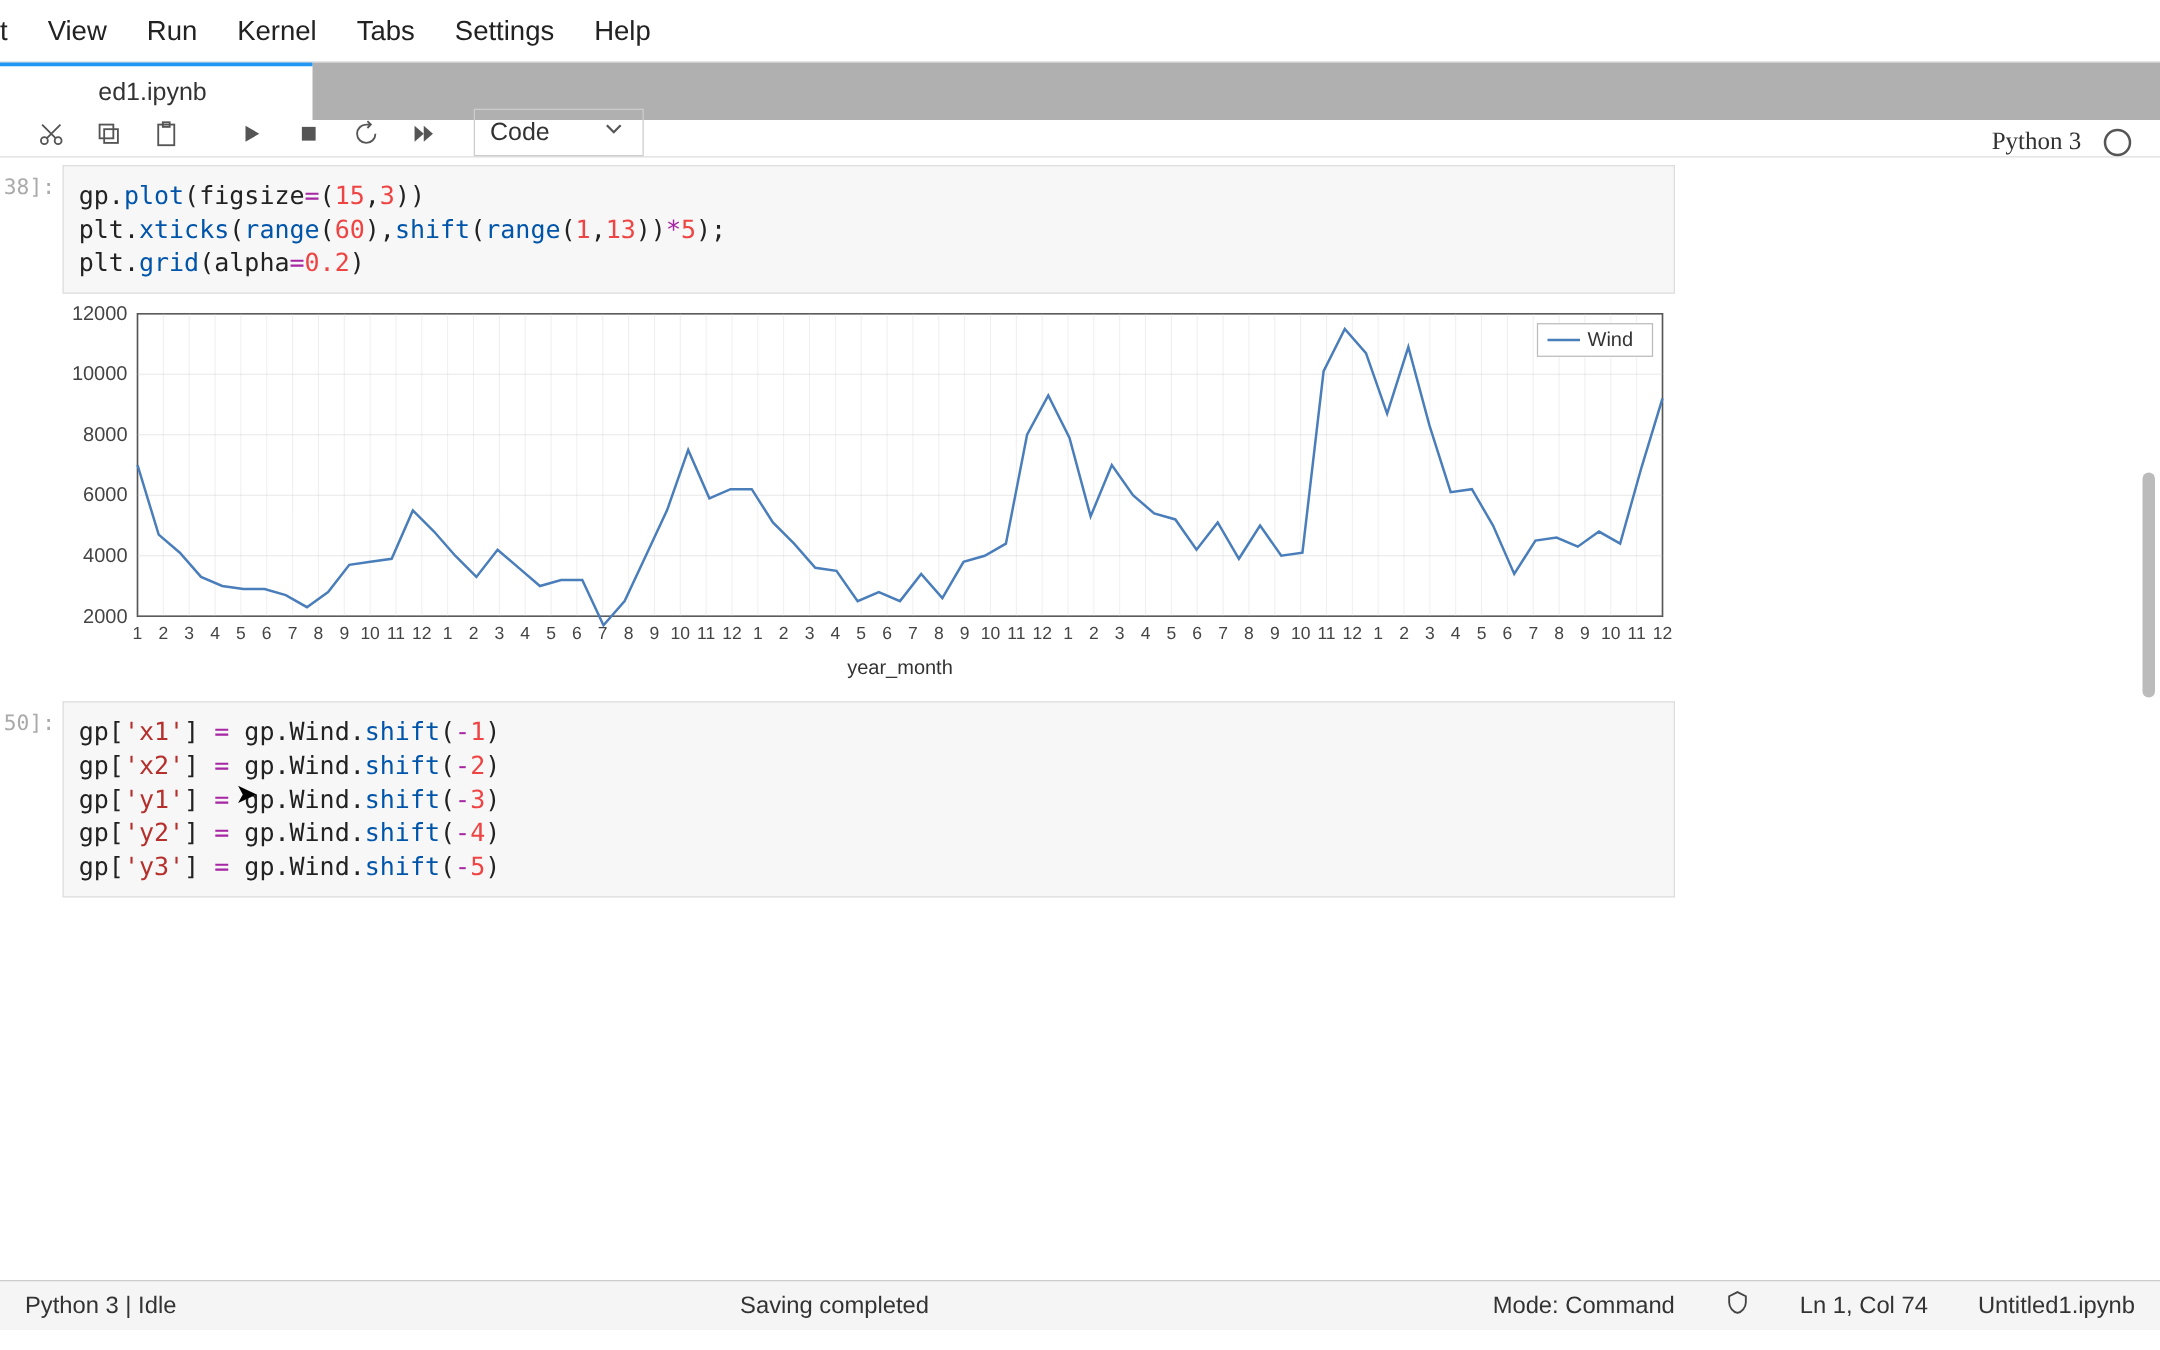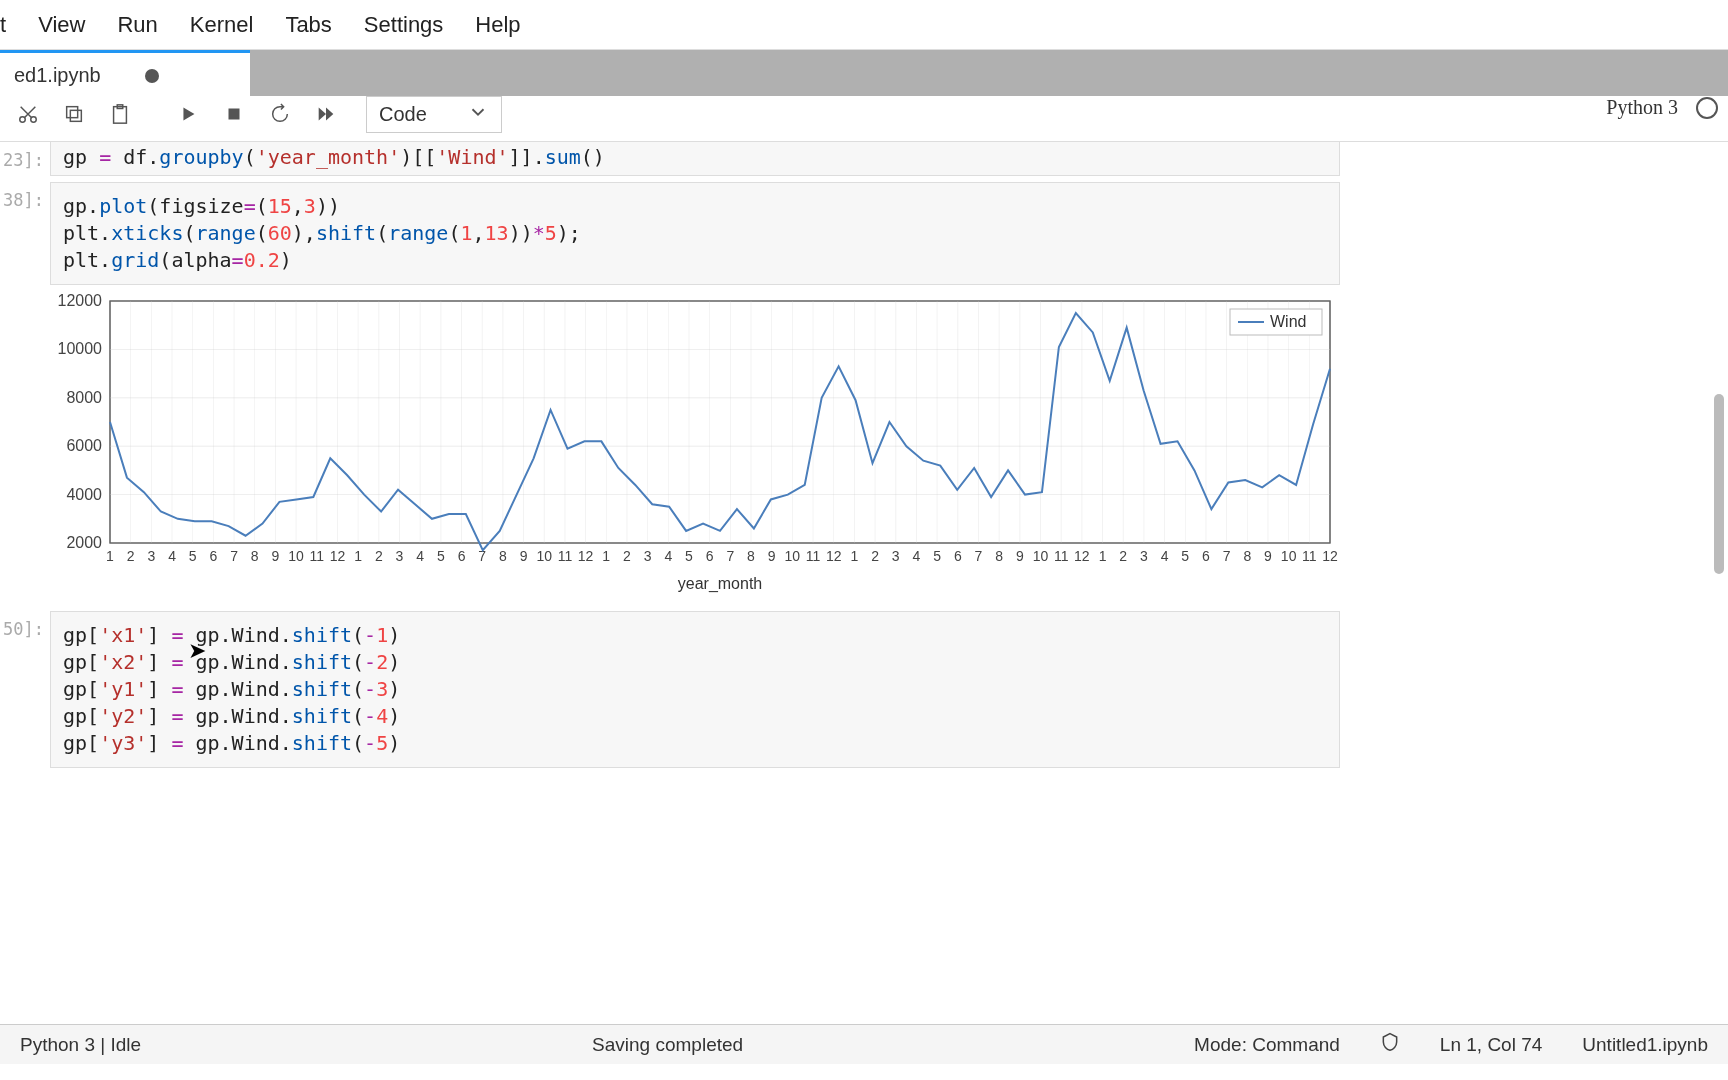--- a/index.html
+++ b/index.html
@@ -32,29 +32,30 @@
 .tab {
   background: #fff;
   padding: 10px 20px 8px 14px;
   display: flex;
   align-items: center;
   gap: 44px;
   border-top: 3px solid #2196f3;
   font-size: 20px;
   color: #333;
   min-width: 250px;
+  flex-direction: column;
 }
 .tab .dot {
   width: 14px; height: 14px; border-radius: 50%; background: #555;
 }
 .toolbar {
-  height: 46px;
+  height: 30px;
   display: flex;
-  align-items: flex-start;
-  padding: 0 10px;
+  align-items: flex-end;
+  padding: 0 23px;
   gap: 10px;
   border-bottom: 1px solid #ddd;
   background: #fff;
 }
 .toolbar .tool {
   width: 36px; height: 36px; display: flex; align-items: center; justify-content: center;
   cursor: pointer; color: #555;
 }
 .toolbar svg { width: 22px; height: 22px; stroke: #555; fill: none; stroke-width: 1.6; }
 .toolbar .sep { width: 12px; }
@@ -208,24 +209,20 @@
         </svg></span>
   </div>
   <div class="kernel-label">
     <span>Python 3</span>
     <span class="kernel-circle"></span>
   </div>
 </div>
 
 <div class="notebook">
 
-  <div class="cell" style="margin-top:0">
-    <div class="prompt">23]:</div>
-    <div class="input-area code" style="padding-top:2px;padding-bottom:4px;border-top:none">gp <span class="tok-op">=</span> df.<span class="tok-fn">groupby</span>(<span class="tok-str">'year_month'</span>)[[<span class="tok-str">'Wind'</span>]].<span class="tok-fn">sum</span>()</div>
-  </div>
 
   <div class="cell">
     <div class="prompt">38]:</div>
     <div class="input-area code">gp.<span class="tok-fn">plot</span>(figsize<span class="tok-op">=</span>(<span class="tok-num">15</span>,<span class="tok-num">3</span>))
 plt.<span class="tok-fn">xticks</span>(<span class="tok-fn">range</span>(<span class="tok-num">60</span>),<span class="tok-fn">shift</span>(<span class="tok-fn">range</span>(<span class="tok-num">1</span>,<span class="tok-num">13</span>))<span class="tok-op">*</span><span class="tok-num">5</span>);
 plt.<span class="tok-fn">grid</span>(alpha<span class="tok-op">=</span><span class="tok-num">0.2</span>)</div>
   </div>
 
   <div class="chart-output">
     <svg class="chart-svg" id="chart" viewBox="0 0 1290 300">

